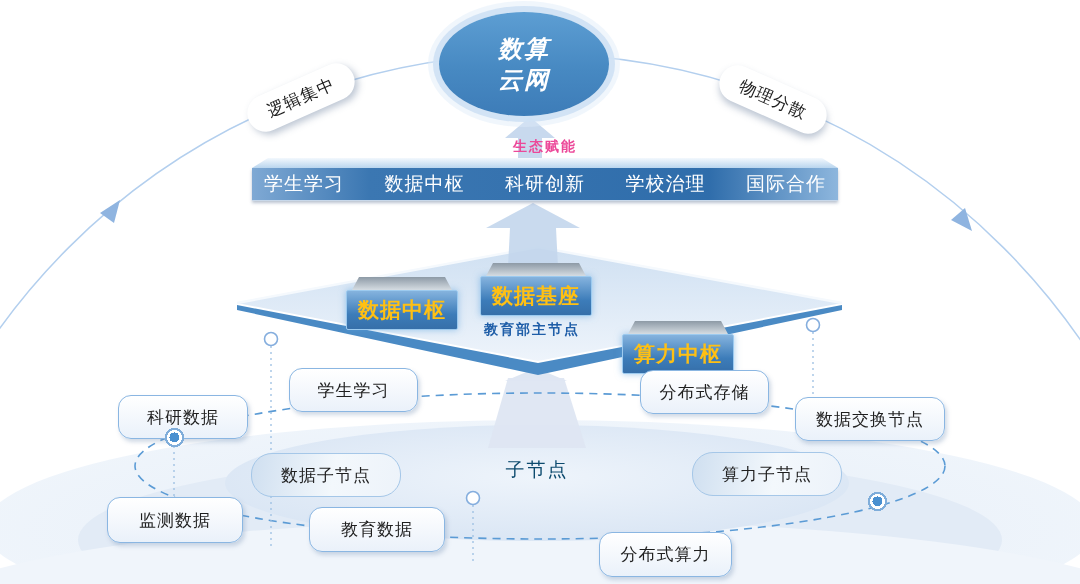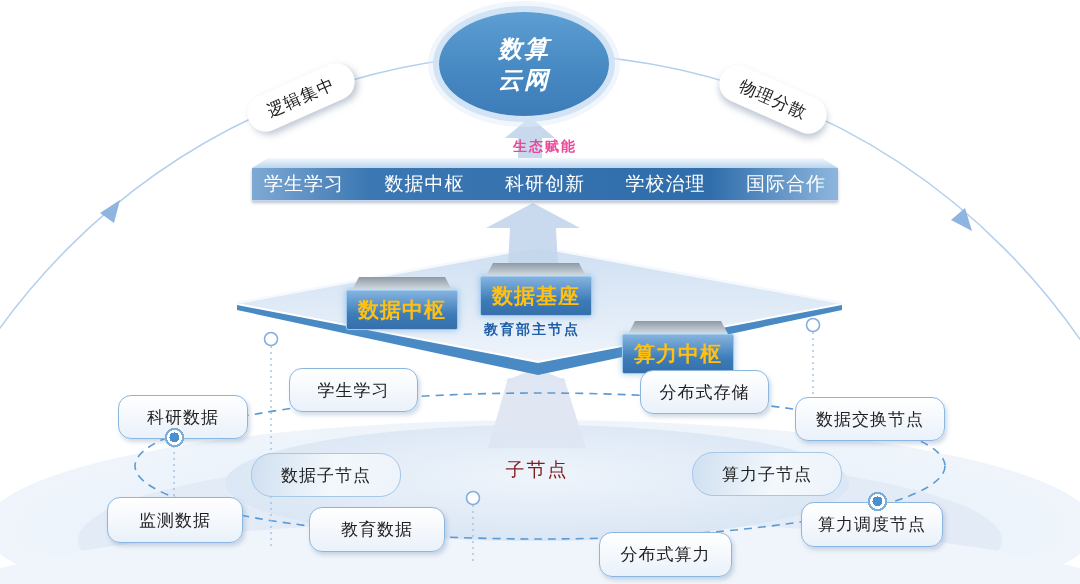--- a/index.html
+++ b/index.html
@@ -91,21 +91,21 @@
   .n3{left:795px;top:397px;width:148px;height:42px;font-family:Liberation Serif, serif;}
   .n4{left:251px;top:453px;width:148px;height:42px;}
   .n5{left:692px;top:452px;width:148px;height:42px;}
   .n6{left:107px;top:497px;width:134px;height:44px;}
   .n7{left:309px;top:507px;width:134px;height:43px;}
   .n8{left:599px;top:532px;width:131px;height:43px;}
   .n9{left:801px;top:502px;width:140px;height:43px;}
 
   .subnode-label{
     position:absolute;left:482px;top:457px;width:110px;text-align:center;
-    font-size:19px;color:#7f1d1d;letter-spacing:2px;z-index:2;
+    font-size:19px;color:#0c4a6e;letter-spacing:2px;z-index:2;
   }
 
   
   .dot{
     position:absolute;width:21px;height:21px;border-radius:50%;z-index:4;
     background:radial-gradient(circle,#4a90d0 0 5px,#ffffff 5px 7.5px,#7fadda 7.5px 9.8px,rgba(255,255,255,0) 9.8px);
   }
   .dot-left{left:164px;top:427px;}
   .dot-right{left:867px;top:491px;}
 
@@ -203,18 +203,17 @@
 
   <div class="node n0">科研数据</div>
   <div class="node n1">学生学习</div>
   <div class="node n2">分布式存储</div>
   <div class="node n3">数据交换节点</div>
   <div class="node node-pill n4">数据子节点</div>
   <div class="node node-pill n5">算力子节点</div>
   <div class="node n6">监测数据</div>
   <div class="node n7">教育数据</div>
   <div class="node n8">分布式算力</div>
-  <div class="node n9">算力调度节点</div>
 
   <div class="dot dot-left"></div>
   <div class="dot dot-right"></div>
 
 </div>
 
 </body></html>

